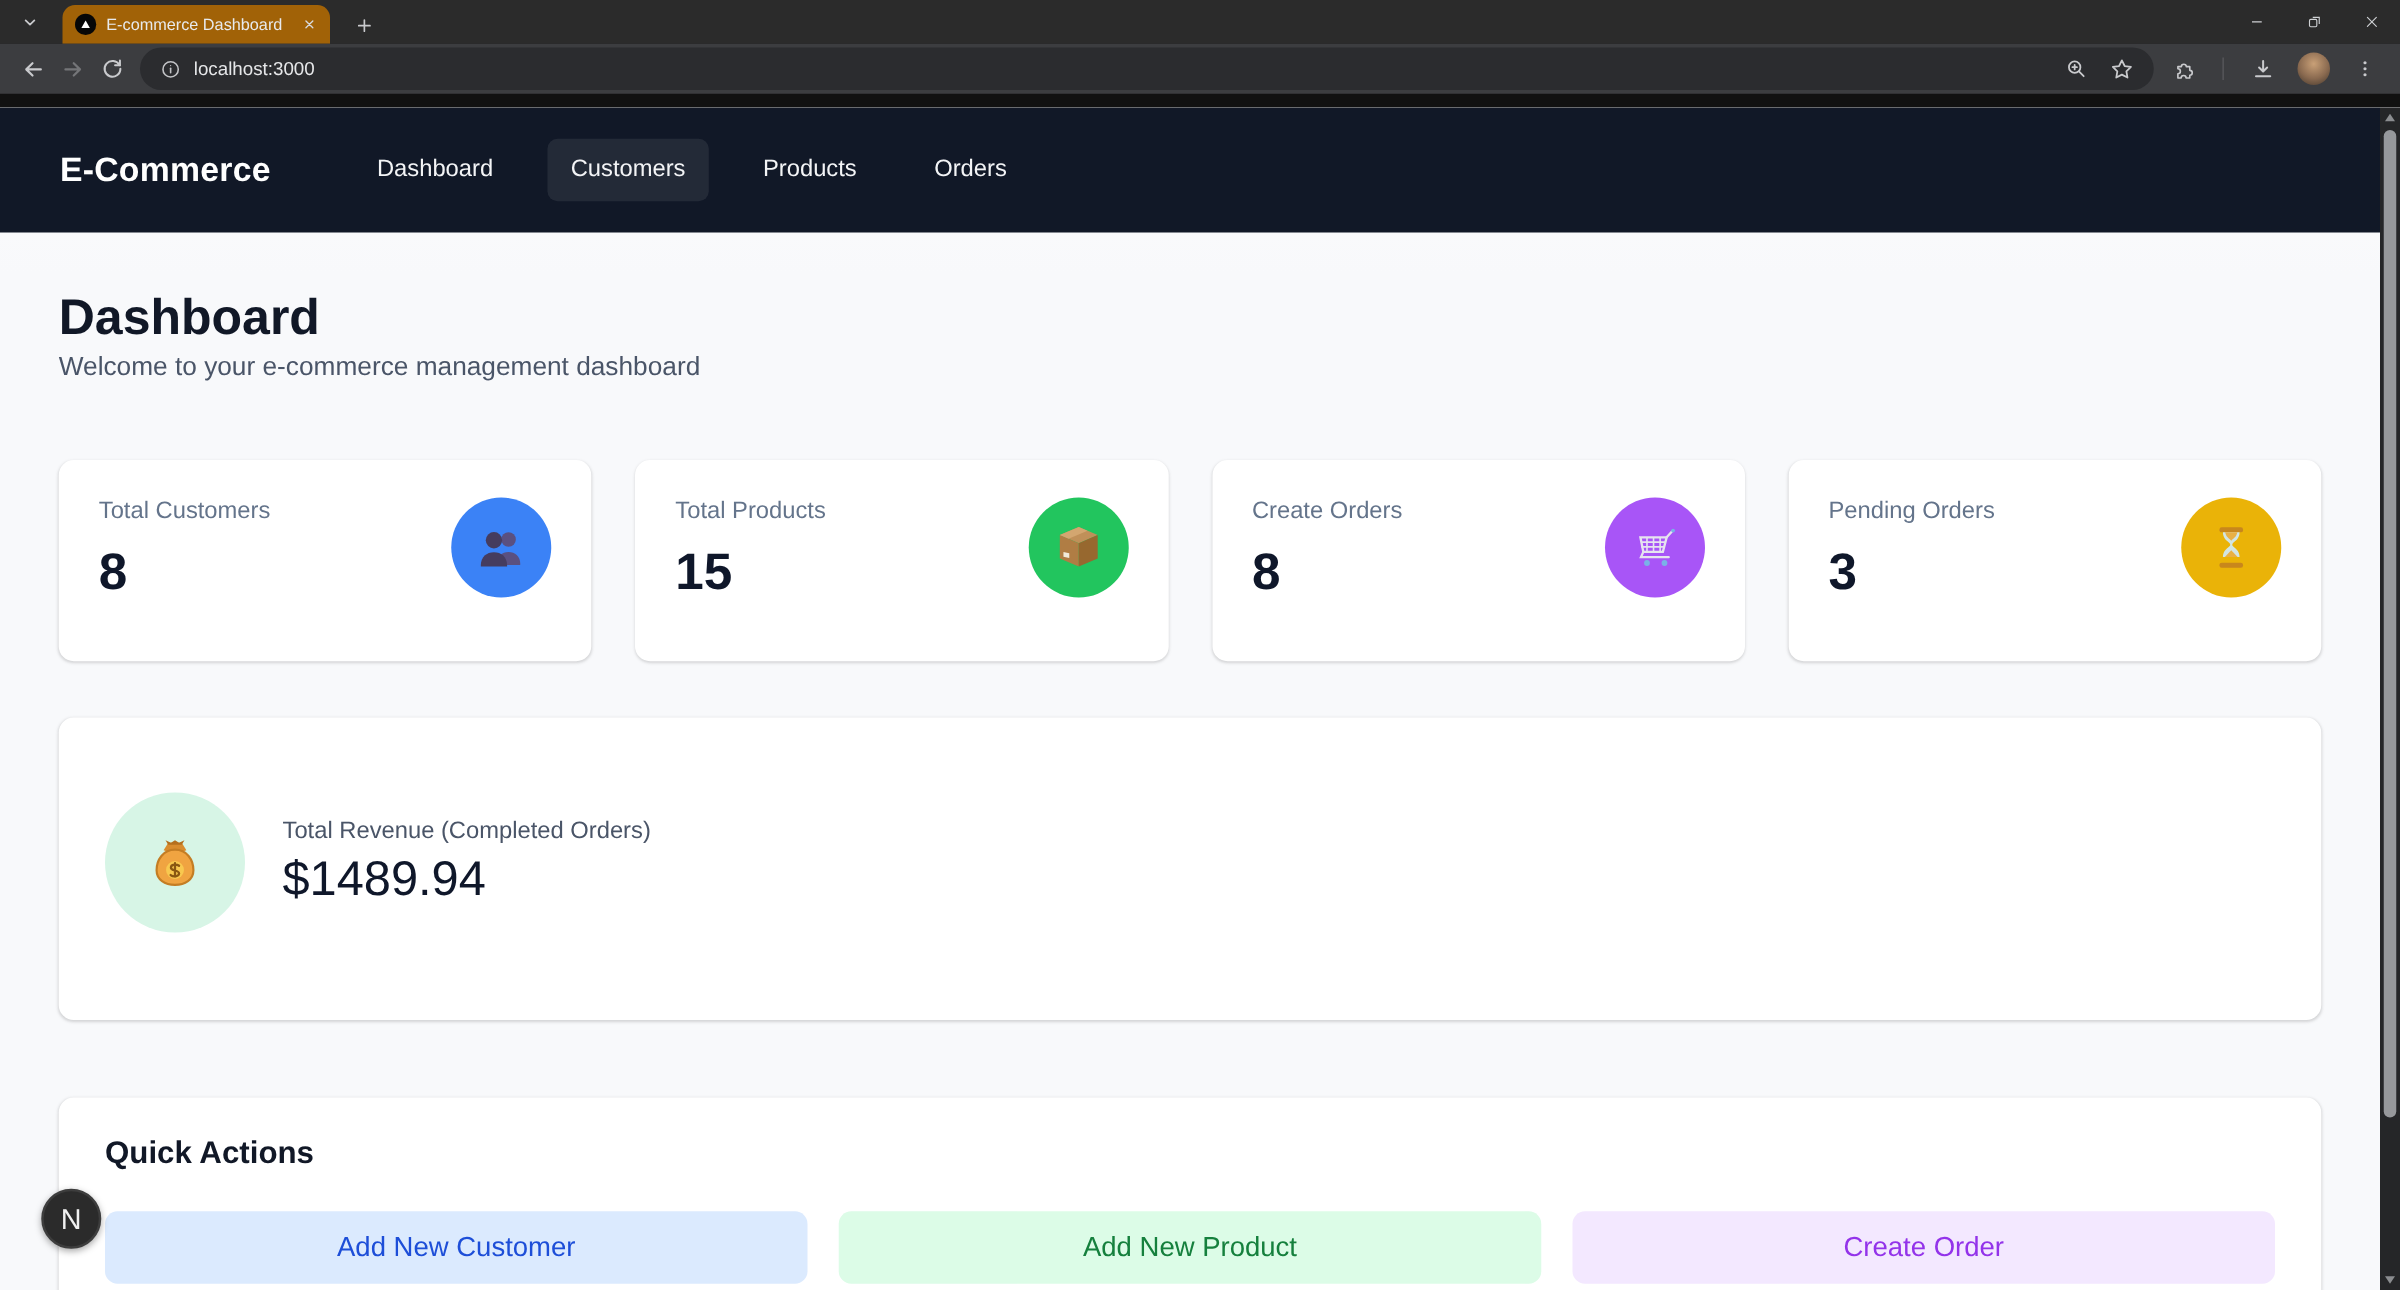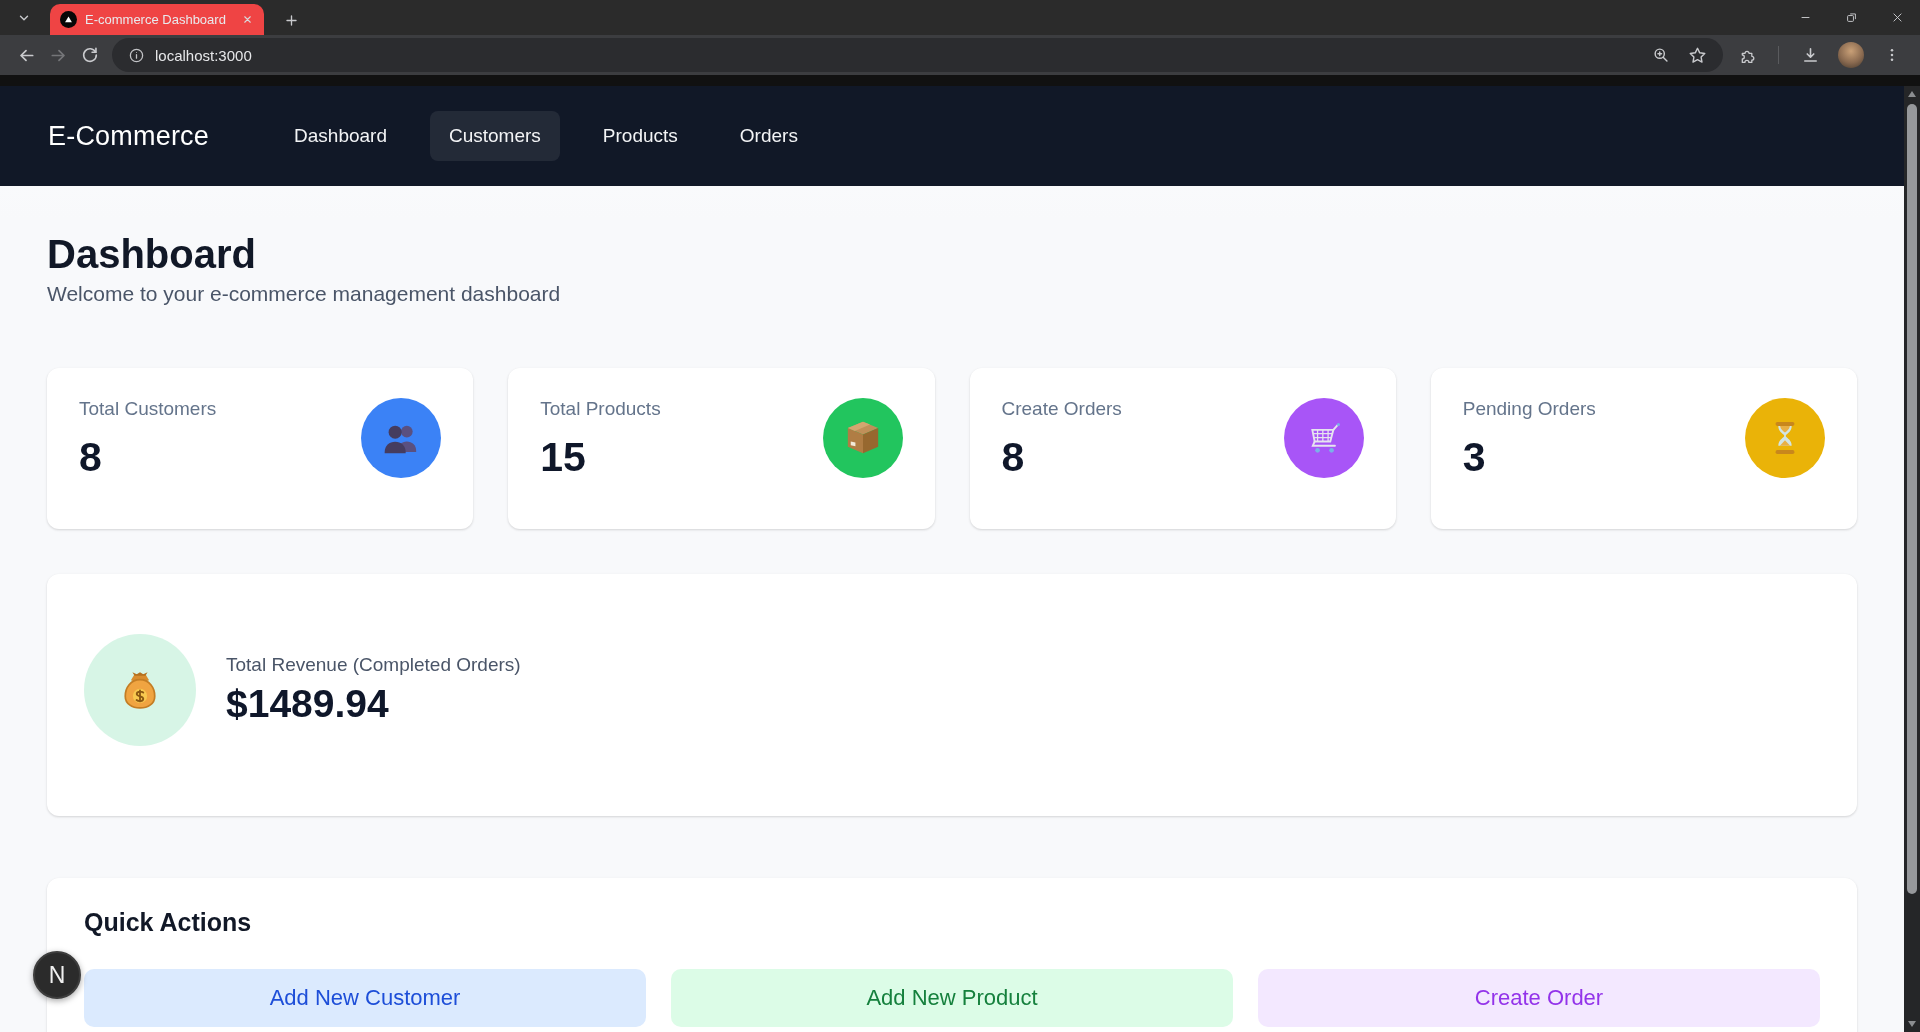--- a/index.html
+++ b/index.html
@@ -7,21 +7,21 @@
     font-family:"Liberation Sans", sans-serif; background:#111; }
   .window { position:absolute; inset:0; }
 
   
   .tabstrip { position:absolute; left:0; top:0; width:1920px; height:35px;
     background:#2b2b2b; display:flex; align-items:flex-end; }
   .tab-search { position:absolute; left:10px; top:6px; width:28px; height:24px;
     border:none; background:transparent; border-radius:6px; display:flex;
     align-items:center; justify-content:center; cursor:pointer; }
   .tab { position:absolute; left:50px; top:4px; width:214px; height:31px;
-    background:#ef4444; border-radius:10px 10px 0 0; display:flex;
+    background:#a16207; border-radius:10px 10px 0 0; display:flex;
     align-items:center; padding:0 8px 0 10px; gap:8px; }
   .favicon { width:17px; height:17px; border-radius:50%; background:#070707;
     display:flex; align-items:center; justify-content:center; flex:none; }
   .tab-title { color:#e8eaed; font-size:13px; white-space:nowrap; overflow:hidden;
     text-overflow:ellipsis; flex:1; }
   .tab-close { width:18px; height:18px; border-radius:50%; display:flex;
     align-items:center; justify-content:center; flex:none; cursor:pointer; }
   .newtab { position:absolute; left:278px; top:7px; width:26px; height:26px;
     border:none; background:transparent; display:flex; align-items:center;
     justify-content:center; cursor:pointer; }
@@ -40,21 +40,21 @@
   .toolbar-right { display:flex; align-items:center; gap:12px; flex:none; }
   .tb-divider { width:1px; height:18px; background:#5a5b5e; margin:0 3px; }
   .avatar { width:26px; height:26px; border-radius:50%; flex:none; cursor:pointer;
     background:radial-gradient(circle at 50% 35%, #c9a077 0%, #8a6a50 55%, #43372c 100%); }
 
   
   .viewport { position:absolute; left:0; top:86px; width:1920px; height:946px;
     background:linear-gradient(180deg,#fdfdfe 0%, #f8f9fb 14%); overflow:hidden; }
   .site-navbar { position:absolute; left:0; top:0; width:1904px; height:100px;
     background:#111827; display:flex; align-items:center; padding:0 48px; }
-  .brand { color:#fff; font-size:27px; font-weight:400; letter-spacing:.2px; }
+  .brand { color:#fff; font-size:27px; font-weight:700; letter-spacing:.2px; }
   .nav-links { display:flex; margin-left:66px; gap:24px; }
   .nav-link { color:#f3f4f6; font-size:19px; padding:14px 19px; border-radius:8px;
     cursor:pointer; }
   .nav-link.active { background:rgba(255,255,255,0.08); }
 
   .content { position:absolute; left:0; top:100px; width:1904px; padding:0 47px; }
   .page-title { margin-top:46px; font-size:40px; font-weight:700; color:#111827; }
   .page-subtitle { margin-top:5px; font-size:21px; color:#4a5568; }
 
   .stats { margin-top:62px; display:grid; grid-template-columns:repeat(4,1fr);
@@ -68,21 +68,21 @@
   .stat-icon { width:80px; height:80px; border-radius:50%; display:flex;
     align-items:center; justify-content:center; flex:none; }
 
   .revenue-card { margin-top:45px; height:242px; padding:34px 37px; }
   .section-heading { font-size:25px; font-weight:700; color:#111827; }
   .revenue-row { margin-top:26px; display:flex; align-items:center; }
   .revenue-icon { width:112px; height:112px; border-radius:50%; display:flex;
     align-items:center; justify-content:center; flex:none; }
   .revenue-text { margin-left:30px; }
   .revenue-label { font-size:19px; color:#4a5568; }
-  .revenue-value { margin-top:6px; font-size:39px; font-weight:700; color:#0f172a; }
+  .revenue-value { margin-top:6px; font-size:39px; font-weight:400; color:#0f172a; }
 
   .quick-card { margin-top:62px; height:220px; padding:30px 37px; }
   .quick-actions { margin-top:32px; display:grid; grid-template-columns:repeat(3,1fr);
     gap:25px; }
   .quick-btn { height:58px; border:none; border-radius:10px; font-size:22px;
     font-weight:500; font-family:"Liberation Sans",sans-serif; cursor:pointer; }
 
   
   .dev-badge { position:absolute; left:33px; top:865px; width:48px; height:48px;
     border-radius:50%; background:#2b2b2b; border:2px solid #3d3d3d;

